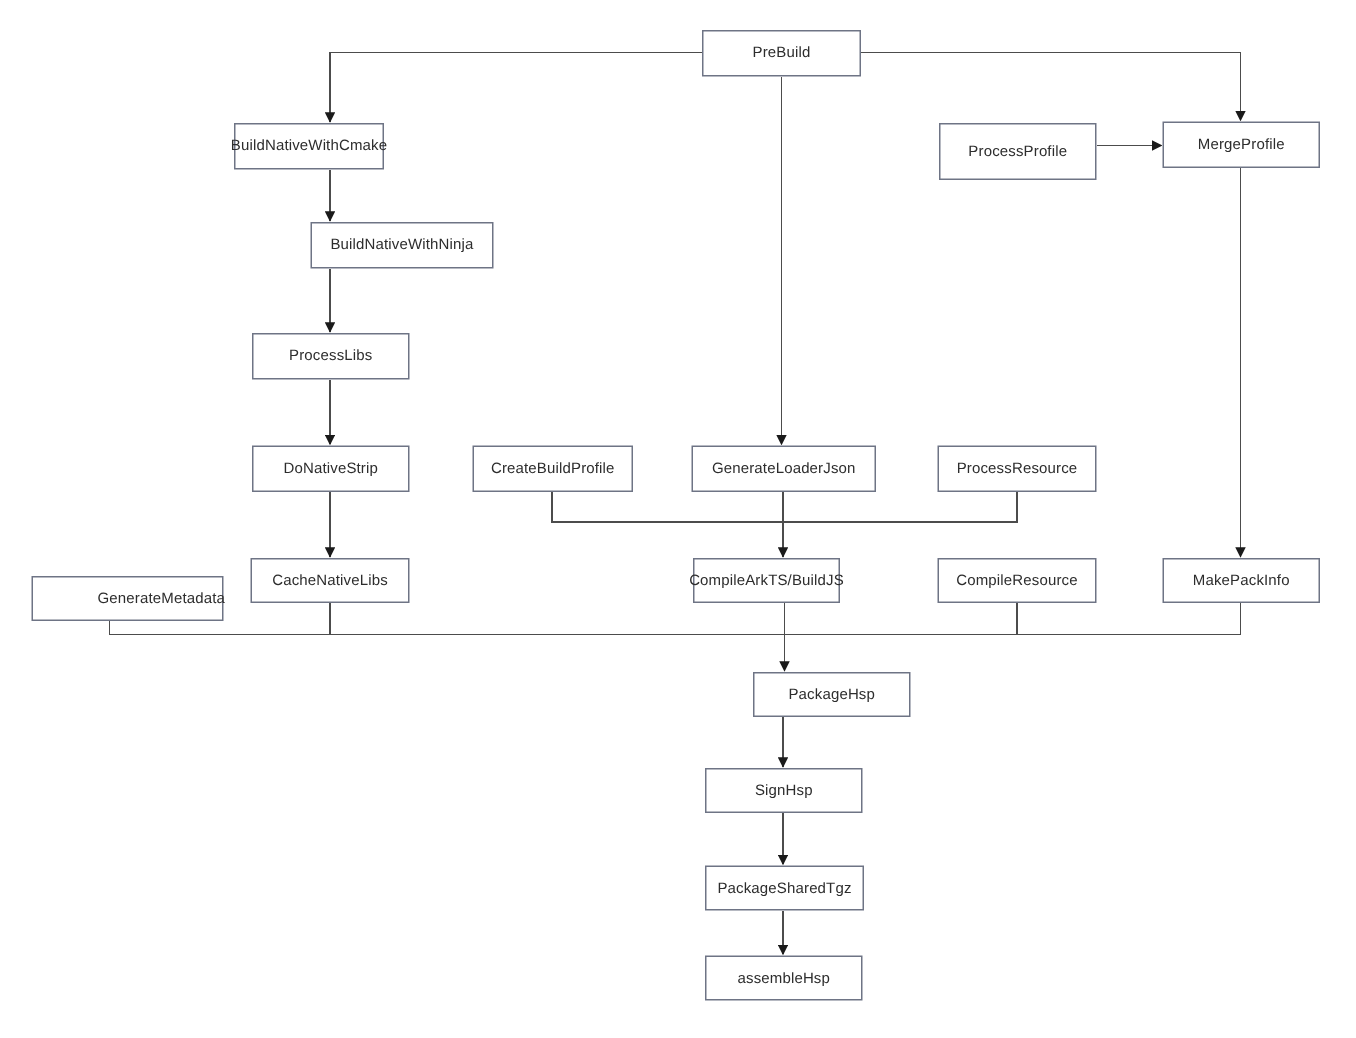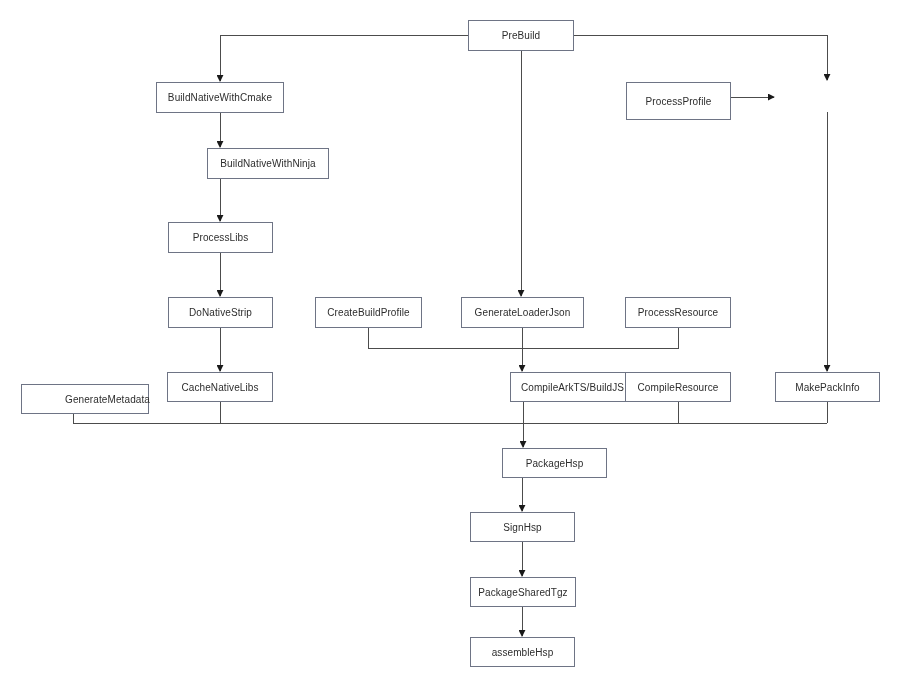--- a/index.html
+++ b/index.html
@@ -79,30 +79,31 @@
       <polyline points="678,402 678,423"></polyline>
       <polyline points="827,402 827,423"></polyline>
       <polyline points="73,423 827,423"></polyline>
       <polyline points="523,402 523,447" marker-end="url(#arrow)"></polyline>
       <polyline points="522,478 522,511" marker-end="url(#arrow)"></polyline>
       <polyline points="522,542 522,576" marker-end="url(#arrow)"></polyline>
       <polyline points="522,607 522,636" marker-end="url(#arrow)"></polyline>
     </svg>
 
 <div class="node" style="left: 468px; top: 20px; width: 106px; height: 31px;">PreBuild</div>
-    <div class="node" style="left: 156px; top: 82px; width: 128px; height: 31px;">BuildNativeWithCmake</div>
+    <div class="node" style="left: 156px; top: 82px; width: 100px; height: 31px;">BuildNativeWithCmake</div>
     <div class="node" style="left: 159px; top: 148px; width: 122px; height: 31px; margin-left: 48px;">BuildNativeWithNinja</div>
     <div class="node" style="left: 168px; top: 222px; width: 105px; height: 31px;">ProcessLibs</div>
     <div class="node" style="left: 168px; top: 297px; width: 105px; height: 31px;">DoNativeStrip</div>
     <div class="node" style="left: 315px; top: 297px; width: 107px; height: 31px;">CreateBuildProfile</div>
     <div class="node" style="left: 461px; top: 297px; width: 123px; height: 31px;">GenerateLoaderJson</div>
     <div class="node" style="left: 625px; top: 297px; width: 106px; height: 31px;">ProcessResource</div>
     <div class="node" style="left: 626px; top: 82px; width: 105px; height: 38px;">ProcessProfile</div>
+    <div class="node" style="left: 775px; top: 81px; width: 105px; height: 31px;">MergeProfile</div>
     <div class="node" style="left: 21px; top: 384px; width: 128px; height: 30px; padding-left: 45px;">GenerateMetadata</div>
     <div class="node" style="left: 167px; top: 372px; width: 106px; height: 30px;">CacheNativeLibs</div>
-    <div class="node" style="left: 462px; top: 372px; width: 125px; height: 30px; margin-left: 48px;">CompileArkTS/BuildJS</div>
+    <div class="node" style="left: 462px; top: 372px; width: 98px; height: 30px;">CompileArkTS/BuildJS</div>
     <div class="node" style="left: 625px; top: 372px; width: 106px; height: 30px;">CompileResource</div>
     <div class="node" style="left: 775px; top: 372px; width: 105px; height: 30px; text-align: right;">MakePackInfo</div>
     <div class="node" style="left: 470px; top: 448px; width: 105px; height: 30px; margin-left: 32px;">PackageHsp</div>
     <div class="node" style="left: 470px; top: 512px; width: 105px; height: 30px;">SignHsp</div>
     <div class="node" style="left: 470px; top: 577px; width: 106px; height: 30px;">PackageSharedTgz</div>
     <div class="node" style="left: 470px; top: 637px; width: 105px; height: 30px;">assembleHsp</div>
   </div>
 
 </body></html>

